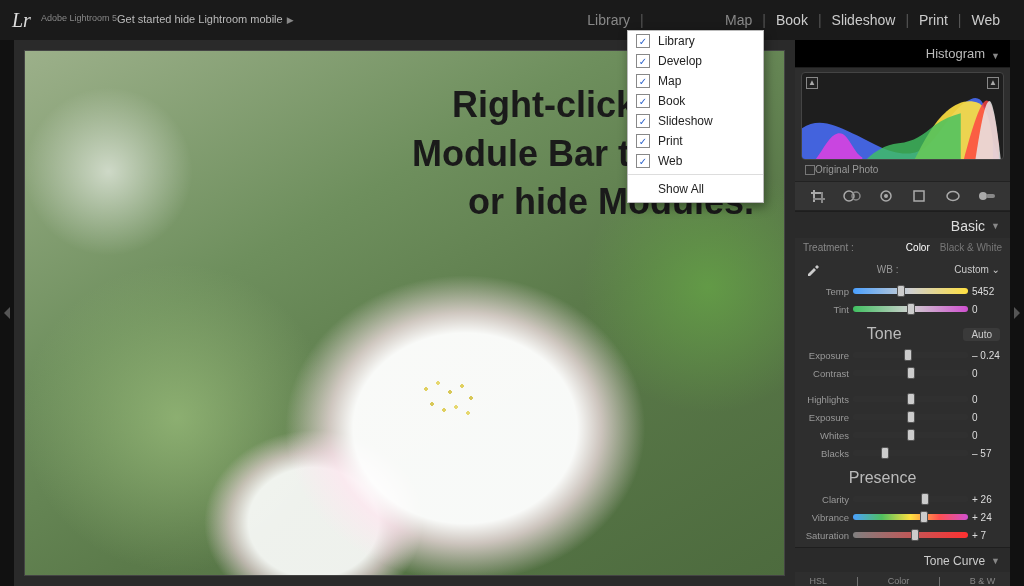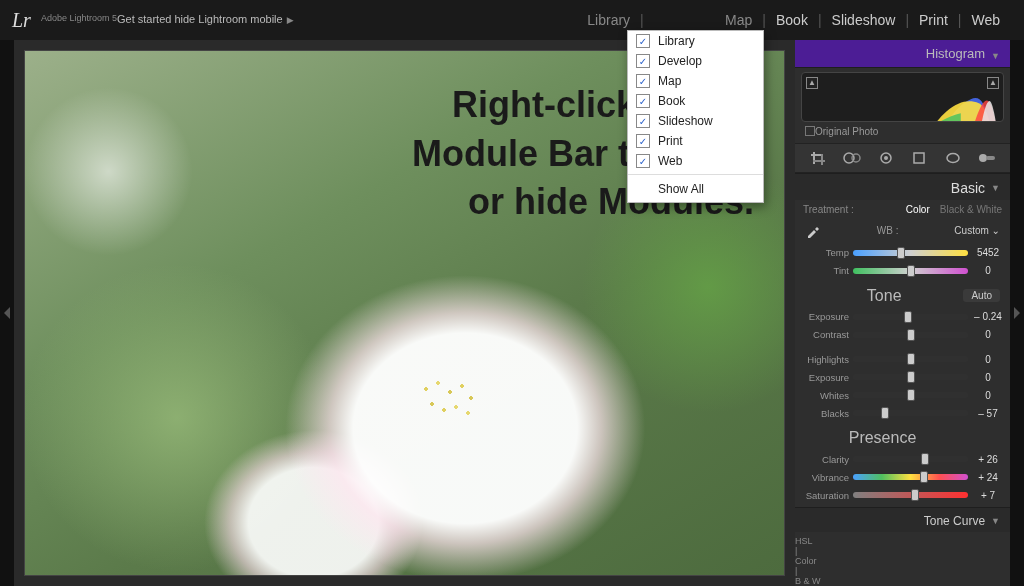--- a/index.html
+++ b/index.html
@@ -55,21 +55,21 @@
       radial-gradient(3px 3px at 40% 55%, #e0d060 60%, transparent 61%),
       radial-gradient(3px 3px at 20% 45%, #d8c858 60%, transparent 61%),
       radial-gradient(3px 3px at 80% 60%, #e6d870 60%, transparent 61%);
   }
 
   .overlay-text { position:absolute; top:30px; right:30px; left:160px; text-align:right; font-family: "Rockwell", Georgia, serif; font-weight: bold; color:#1a1a1a; font-size:36px; line-height:1.35; }
 
   
   .right-panel { width: 215px; background: #2e2e2e; color: #bbb; font-size: 11px; display:flex; flex-direction:column; overflow:hidden; }
 
-  .panel-header { display:flex; justify-content:flex-end; align-items:flex-end; padding: 6px 10px; color:#bbb; background:#4c1d95; font-size:13px; gap:6px; border-bottom:1px solid #1e1e1e; }
+  .panel-header { display:flex; justify-content:flex-end; align-items:flex-end; padding: 6px 10px; color:#bbb; background:#000000; font-size:13px; gap:6px; border-bottom:1px solid #1e1e1e; }
   .tri-down { font-size:9px; color:#888; }
 
   .histogram { height: 90px; margin: 4px 6px 0 6px; background:#1e1e1e; border:1px solid #444; border-radius:4px; position:relative; overflow:hidden; }
   .histo-svg { position:absolute; inset:0; }
   .histo-corner { position:absolute; top:4px; width:12px; height:12px; border:1px solid #888; background:#222; font-size:8px; text-align:center; line-height:10px; color:#aaa; }
   .histo-corner.left { left:4px; }
   .histo-corner.right { right:4px; }
 
   .histo-meta { display:flex; justify-content:space-between; padding:2px 8px; font-size:8.5px; color:#aaa; }
 
@@ -91,35 +91,35 @@
   .wb-row { display:flex; align-items:center; justify-content:space-between; padding:4px 10px; }
   .eyedrop { width:16px; height:16px; }
   .wb-label { color:#999; font-size:10px; }
   .wb-sel { color:#ccc; font-size:10px; }
 
   .sliders { padding: 2px 6px 4px 6px; display:flex; flex-direction:column; gap:2px; }
   .slider-row { display:flex; align-items:center; height:16px; }
   .slider-row .sl-label { width:52px; text-align:right; font-size:9.5px; color:#999; padding-right:4px; }
   .slider-row .sl-track { flex:1; height:6px; border-radius:3px; position:relative; }
   .slider-row .sl-thumb { position:absolute; top:-3px; width:8px; height:12px; background:#ccc; border-radius:2px; transform:translateX(-50%); border:1px solid #555; }
-  .slider-row .sl-val { width:36px; text-align:center; font-size:10px; color:#ddd; padding-left:4px; }
+  .slider-row .sl-val { width:36px; text-align:left; font-size:10px; color:#ddd; padding-left:4px; }
 
   .grad-temp { background:linear-gradient(90deg,#4aa0ff,#cfcfcf,#ffe040); }
   .grad-tint { background:linear-gradient(90deg,#40c060,#cfcfcf,#d050d0); }
   .grad-grey { background:linear-gradient(90deg,#303030,#303030); }
   .grad-vib  { background:linear-gradient(90deg,#4aa0ff,#50c060,#ffe040,#ff5050,#d050d0); }
   .grad-sat  { background:linear-gradient(90deg,#808080,#ff3030); }
 
   .subhead { display:flex; align-items:center; justify-content:space-between; padding:4px 10px 2px; }
   .subhead .t { flex:1; text-align:center; font-size:16px; color:#bbb; }
   .subhead .auto { font-size:10px; color:#ccc; background:#3a3a3a; padding:1px 8px; border-radius:3px; cursor:pointer; }
 
   .bottom-heads { }
   .bottom-heads .section-head { font-size:12px; color:#ccc; }
-  .hsl-tabs { display:flex; justify-content:space-around; padding:4px 0 0; font-size:9px; color:#888;flex-direction:column; }
+  .hsl-tabs { display:flex; justify-content:space-around; padding:4px 0 0; font-size:9px; color:#888; }
 </style>
 </head>
 <body>
 
 <div class="topbar">
   <div class="lr-logo">Lr</div>
   <div class="app-title-area">
     <span class="app-title-small">Adobe Lightroom 5</span>
     <span class="mobile-line">
       <span>Get started hide Lightroom mobile</span>

